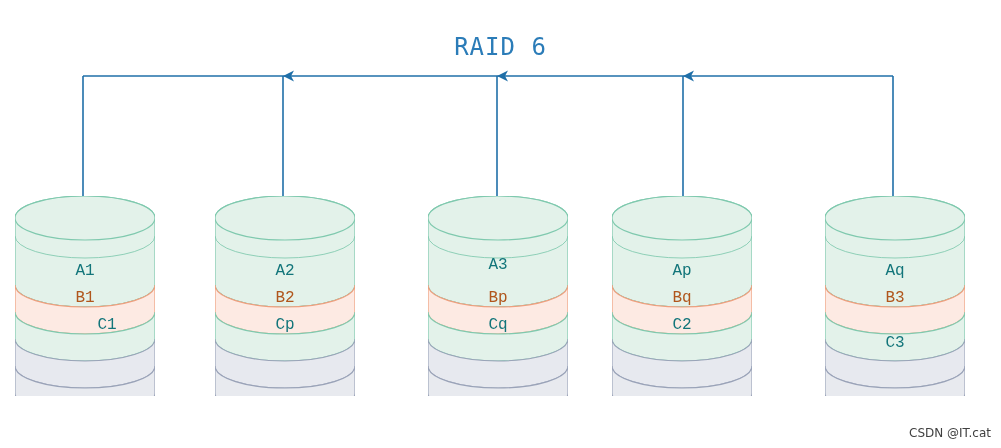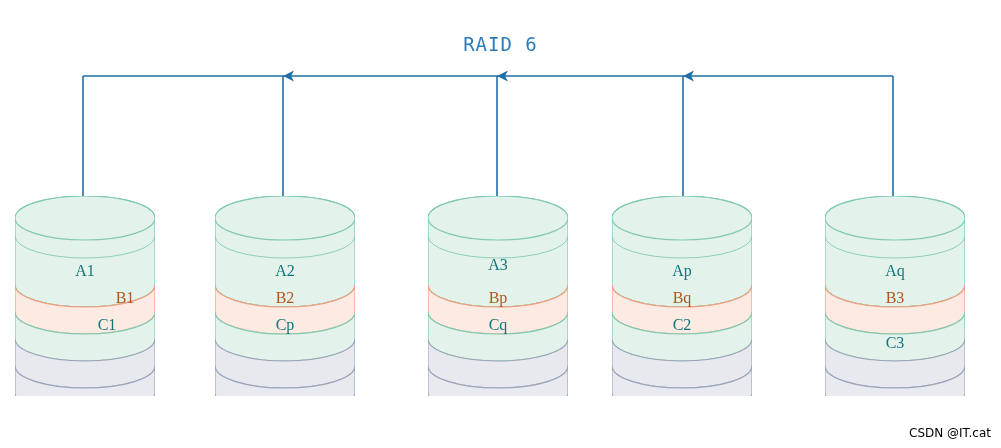--- a/index.html
+++ b/index.html
@@ -20,21 +20,21 @@
   }
 
   
   #diagram-title {
     position: absolute;
     left: 0;
     top: 33px;
     width: 1001px;
     text-align: center;
     font-family: "DejaVu Sans Mono", monospace;
-    font-size: 19px;
+    font-size: 24px;
     letter-spacing: 1px;
     color: #2b7cb8;
     white-space: pre;
   }
 
   
   #connector-layer {
     position: absolute;
     left: 0;
     top: 0;
@@ -49,36 +49,36 @@
     width: 140px;
     height: 182px;
   }
   .disk svg {
     display: block;
   }
   .band-label {
     position: absolute;
     width: 140px;
     text-align: center;
-    font-family: Liberation Serif, serif;
+    font-family: Liberation Mono, monospace;
     font-size: 16px;
     white-space: pre;
     pointer-events: none;
   }
   .label-green { color: #12757a; }
   .label-pink  { color: #b0561c; }
 
   
   #watermark {
     position: absolute;
     right: 10px;
     bottom: 8px;
     font-family: "DejaVu Sans", sans-serif;
     font-size: 12px;
-    color: #000000;
+    color: #404040;
     white-space: pre;
   }
 </style>
 </head>
 <body>
 
 <div id="canvas">
 
   <div id="diagram-title">RAID 6</div>
 
@@ -116,21 +116,21 @@
           <path d="M 0 143
           A 70 22 0 0 0 140 143
           L 140 170
           A 70 22 0 0 1 0 170 Z" fill="#e7e9ef" stroke="#9aa3b8" stroke-width="1.1" opacity="1"></path>
           <path d="M 0 170
           A 70 22 0 0 0 140 170
           L 140 197
           A 70 22 0 0 1 0 197 Z" fill="#e7e9ef" stroke="#9aa3b8" stroke-width="1.2" opacity="0.95"></path>
         </svg>
         <div class="band-label label-green" style="top: 66px;">A1</div>
-        <div class="band-label label-pink" style="top: 93px; margin-left: 40px;">B1</div>
+        <div class="band-label label-pink" style="top: 93px;">B1</div>
         <div class="band-label label-green" style="top: 120px; margin-left: 22px;">C1</div>
       </div>
       <div class="disk" style="left: 215px; top: 196px;">
         <svg width="140" height="200" viewBox="0 0 140 200">
           <path d="M 0 22 L 0 89
         A 70 22 0 0 0 140 89
         L 140 22
         A 70 22 0 0 0 0 22 Z" fill="#e3f2ea" stroke="#7fc9ae" stroke-width="1.2"></path>
           <ellipse cx="70" cy="22" rx="70" ry="22" fill="#e3f2ea" stroke="#7fc9ae" stroke-width="1.2"></ellipse>
           <path d="M 0 40 A 70 22 0 0 0 140 40" fill="none" stroke="#7fc9ae" stroke-width="1" opacity="0.85"></path>

